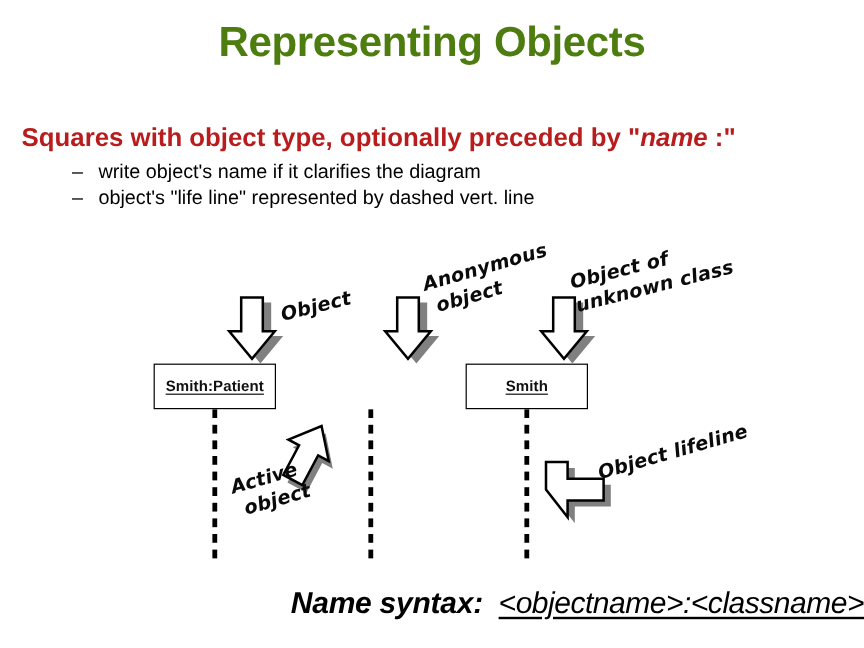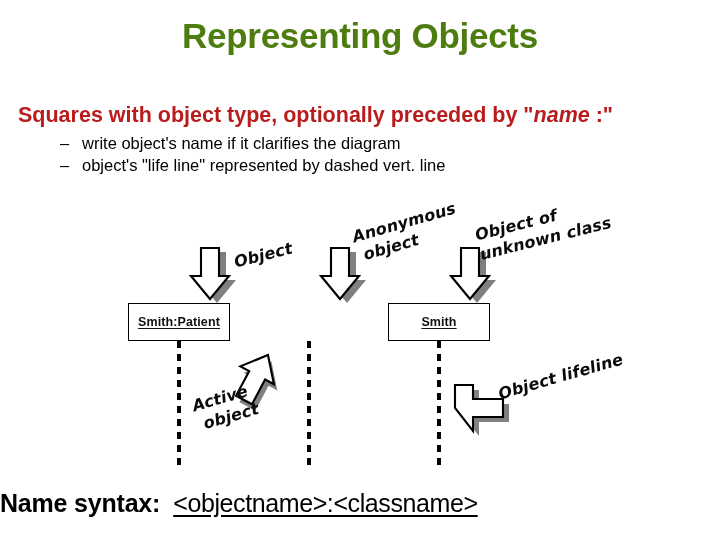--- a/index.html
+++ b/index.html
@@ -122,22 +122,23 @@
     transform-origin: left top;
     letter-spacing: 0.2px;
   }
 
   
   #name-syntax {
     position: absolute;
     left: 0;
     top: 489px;
     width: 720px;
-    text-align: left;
-    white-space: nowrap;
+    text-align: right;
+    white-space: nowrap;
+    font-style: italic;
   }
   #name-syntax .ns-label {
     font-size: 25px;
     font-weight: bold;
     color: #000;
     letter-spacing: -0.2px;
   }
   #name-syntax .ns-value {
     font-size: 25px;
     font-weight: normal;

